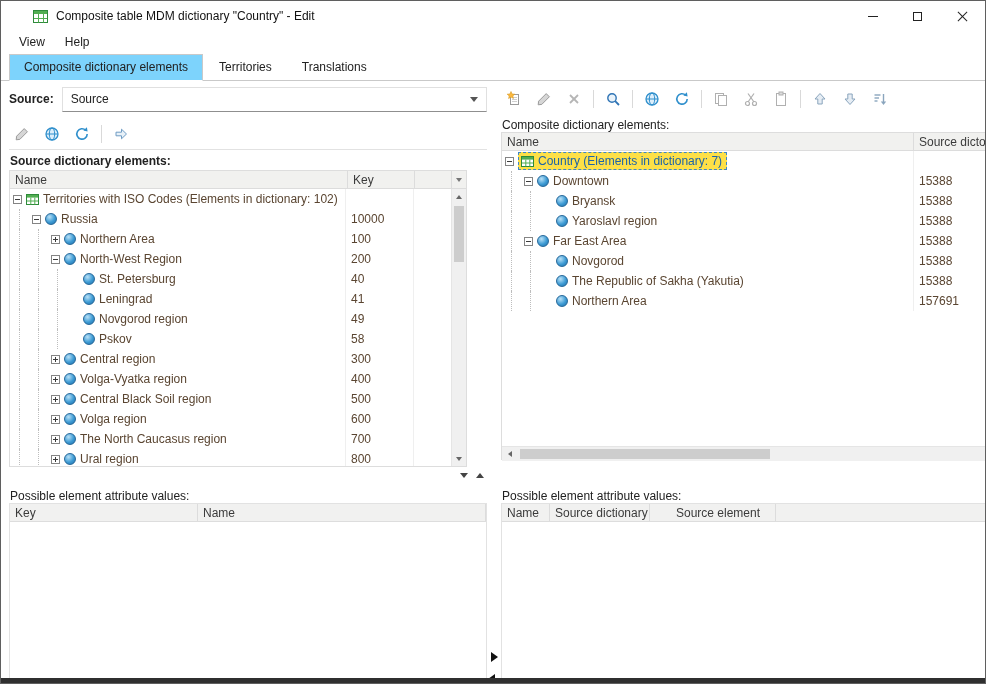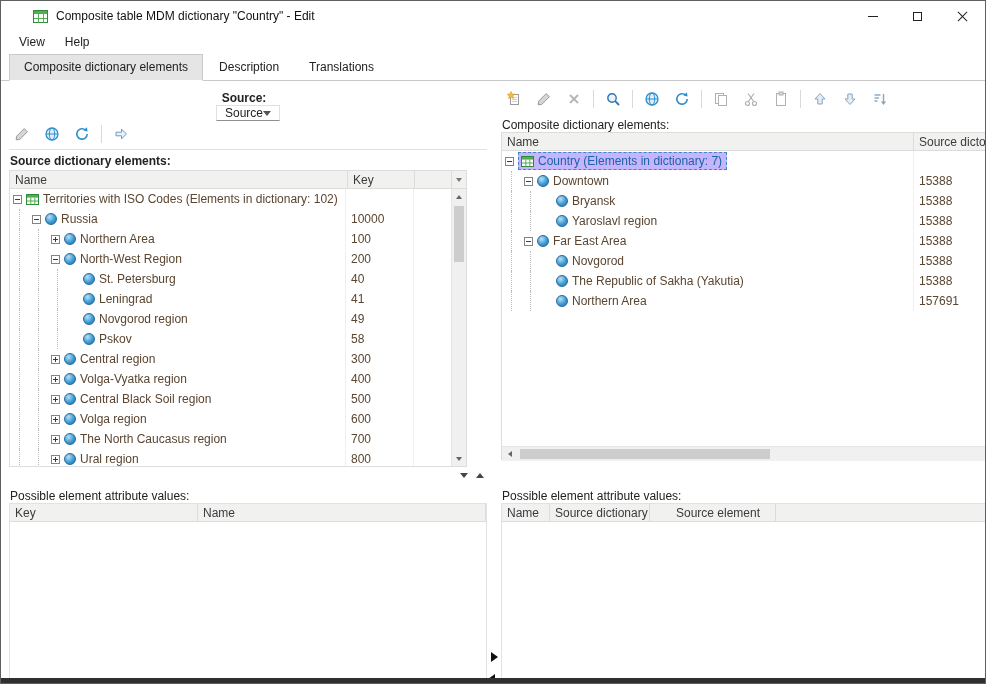--- a/index.html
+++ b/index.html
@@ -20,29 +20,29 @@
   .gl-close{position:relative;width:11px;height:11px;}
   .gl-close::before,.gl-close::after{content:"";position:absolute;left:-1px;top:5px;width:13px;height:1px;background:#222;}
   .gl-close::before{transform:rotate(45deg);}
   .gl-close::after{transform:rotate(-45deg);}
   
   .menubar{height:22px;display:flex;align-items:center;padding-left:8px;}
   .menu-item{padding:2px 10px;color:#222;}
   
   .tabstrip{height:28px;display:flex;align-items:flex-end;padding:0 0 0 8px;border-bottom:1px solid #c9c9c9;}
   .tab{padding:5px 14px 6px;margin-right:2px;color:#222;white-space:nowrap;}
-  .tab.active{background:#e5e5e5;border:1px solid #c9c9c9;border-bottom:1px solid #fff;margin-bottom:-1px;}
+  .tab.active{background:#7dd3fc;border:1px solid #c9c9c9;border-bottom:1px solid #fff;margin-bottom:-1px;}
   
   .content{position:absolute;left:0;right:0;top:81px;height:597px;background:#fff;}
   .panel{position:absolute;top:0;bottom:0;}
   .panel-left{left:8px;width:478px;}
   .panel-right{left:500px;width:548px;}
   .sec-label{position:absolute;left:1px;font-size:12px;color:#222;white-space:nowrap;}
   
-  .source-row{position:absolute;left:0;right:0;top:9px;height:16px;display:flex;align-items:center;flex-direction:column;}
+  .source-row{position:absolute;left:0;right:0;top:9px;height:16px;display:flex;align-items:center;}
   .source-label{font-weight:bold;margin-right:8px;}
   .combo{flex:1;height:25px;border:1px solid #e0e0e0;border-bottom:1px solid #8f8f8f;background:#fff;display:flex;align-items:center;padding:0 8px;}
   .combo .val{flex:1;}
   .tri-down-s{width:0;height:0;border-left:4px solid transparent;border-right:4px solid transparent;border-top:5px solid #555;}
   .tri-up-s{width:0;height:0;border-left:4px solid transparent;border-right:4px solid transparent;border-bottom:5px solid #555;}
   .tri-left-s{width:0;height:0;border-top:4px solid transparent;border-bottom:4px solid transparent;border-right:5px solid #555;}
   .tri-right-s{width:0;height:0;border-top:4px solid transparent;border-bottom:4px solid transparent;border-left:5px solid #555;}
   
   .toolbar{display:flex;align-items:center;}
   .tb-left{position:absolute;left:0;top:40px;height:24px;}
@@ -67,21 +67,21 @@
   .expander{width:9px;height:9px;flex:none;border:1px solid #848484;background:#fff;position:relative;margin-right:4px;}
   .expander .h{position:absolute;left:1px;right:1px;top:3px;height:1px;background:#3c3c3c;}
   .expander .v{position:absolute;top:1px;bottom:1px;left:3px;width:1px;background:#3c3c3c;}
   .expsp{width:13px;flex:none;}
   .sphere{width:12px;height:12px;flex:none;border-radius:50%;margin-right:4px;
     background:radial-gradient(circle at 35% 30%,#b9e0f6,#3d9bd4 55%,#1f6fa8);
     border:1px solid #26689a;}
   .ticon{flex:none;margin-right:4px;display:flex;}
   .lbl{white-space:nowrap;}
   .fill{flex:1;}
-  .selwrap{display:flex;align-items:center;background:#c4b5fd;border:1px dashed #3f86c7;padding:0 4px 0 2px;height:18px;}
+  .selwrap{display:flex;align-items:center;background:#fde047;border:1px dashed #3f86c7;padding:0 4px 0 2px;height:18px;}
   .selwrap .lbl{color:#1c63a8;}
   .kcol{flex:none;align-self:stretch;display:flex;align-items:center;padding-left:5px;border-left:1px solid #efefef;}
   .xcol{flex:none;align-self:stretch;border-left:1px solid #efefef;}
   .left-grid .hname{flex:none;width:337px;}
   .left-grid .hkey{width:68px;}
   .left-grid .hx{width:38px;}
   .left-grid .kcol{width:68px;}
   .left-grid .xcol{width:38px;}
   .right-grid .hname{flex:1;}
   .right-grid .hsrc{width:120px;margin-left:20px;}
@@ -154,21 +154,21 @@
     </div>
   </div>
 
   <div class="menubar">
     <span class="menu-item">View</span>
     <span class="menu-item">Help</span>
   </div>
 
   <div class="tabstrip">
     <span class="tab active">Composite dictionary elements</span>
-    <span class="tab">Description</span>
+    <span class="tab">Territories</span>
     <span class="tab">Translations</span>
   </div>
 
   <div class="content">
 
     <div class="panel panel-left">
 
       <div class="source-row">
         <span class="source-label">Source:</span>
         <div class="combo">

